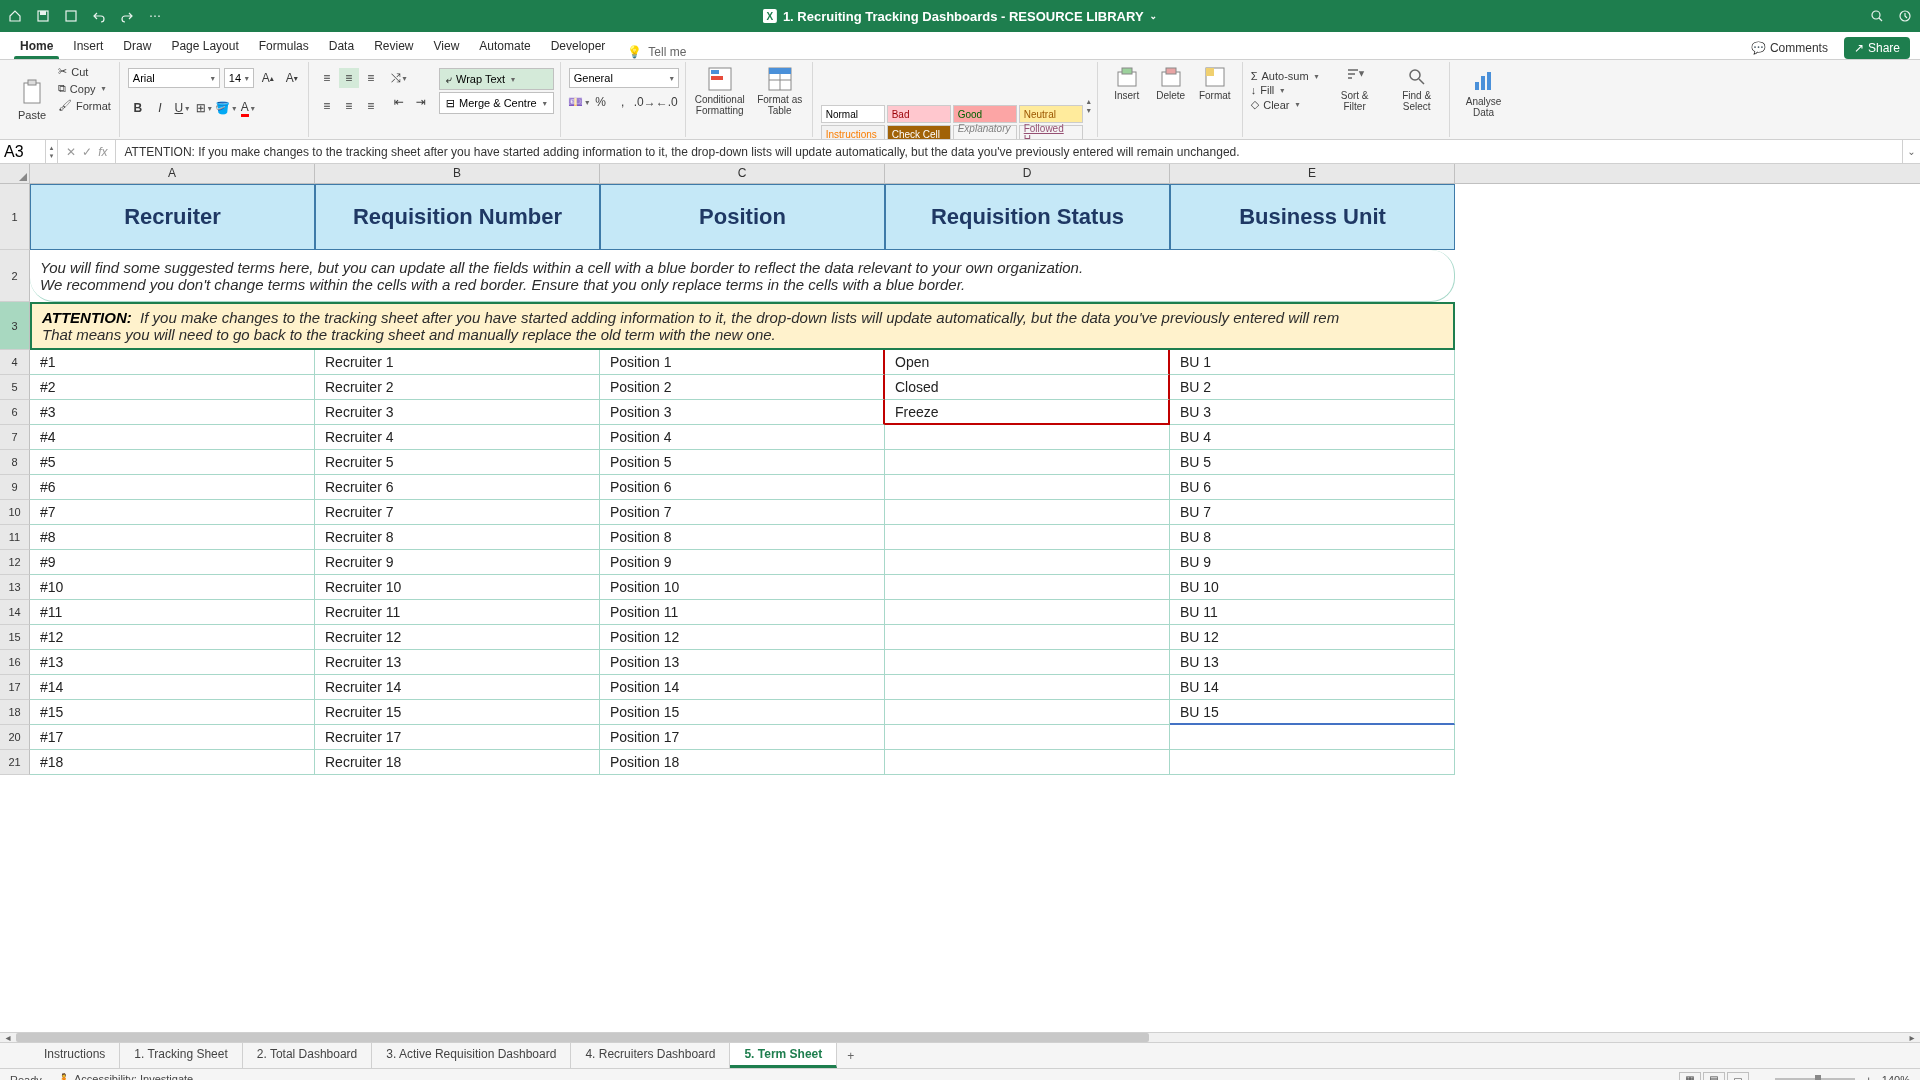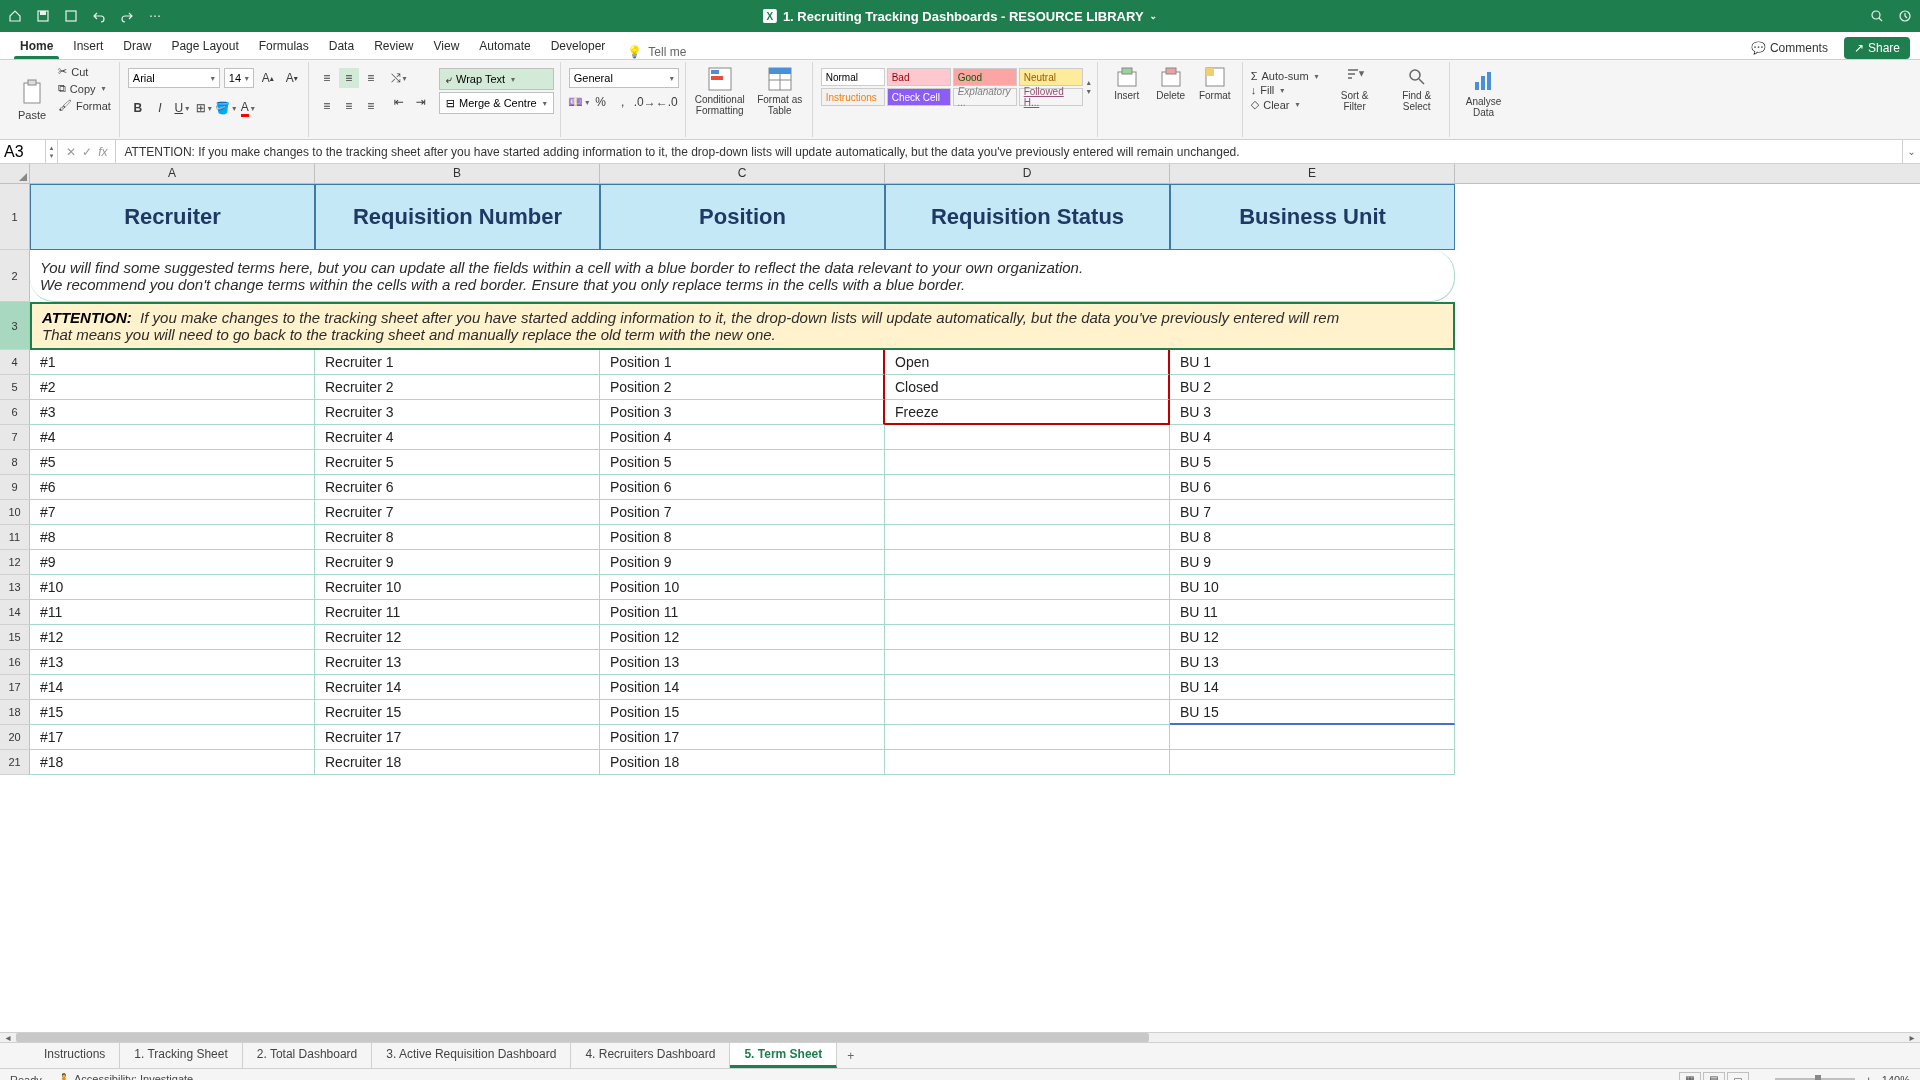--- a/index.html
+++ b/index.html
@@ -44,28 +44,28 @@
 .wrap-merge { display: flex; flex-direction: column; gap: 2px; }
 .wm-btn { border: 1px solid #c0c0c0; background: #fff; height: 22px; font-size: 11px; padding: 0 6px; display: flex; align-items: center; gap: 4px; }
 
 .number-top { display: flex; flex-direction: column; gap: 4px; }
 .number-select { border: 1px solid #c0c0c0; background: #fff; height: 20px; width: 110px; font-size: 11px; padding: 0 4px; display: flex; align-items: center; justify-content: space-between; }
 .number-btns { display: flex; gap: 2px; }
 
 .cond-fmt { display: flex; gap: 8px; }
 .cfb { display: flex; flex-direction: column; align-items: center; width: 52px; font-size: 10px; text-align: center; color: #3c3c3c; gap: 2px; }
 
-.cell-styles { display: grid; grid-template-columns: repeat(4, 64px); gap: 2px; font-size: 10px; margin-right: 4px; }
+.cell-styles { display: grid; grid-template-columns: repeat(4, 64px); gap: 2px; font-size: 10px; margin-right: 4px; margin-top: 37px; }
 .cs { height: 18px; display: flex; align-items: center; padding: 0 4px; border: 1px solid #ccc; }
 .cs-normal { background: #fff; }
 .cs-bad { background: #ffc7ce; color: #9c0006; }
 .cs-good { background: #fca5a5; color: #006100; }
 .cs-neutral { background: #ffeb9c; color: #9c5700; }
 .cs-calc { background: #f2f2f2; color: #fa7d00; }
-.cs-check { background: #8b5cf6; color: #fff; }
+.cs-check { background: #a16207; color: #fff; }
 .cs-expl { color: #7f7f7f; font-style: italic; }
 .cs-follow { color: #954f72; text-decoration: underline; }
 
 .cells-grp { display: flex; gap: 2px; }
 .cells-btn { display: flex; flex-direction: column; align-items: center; width: 42px; gap: 2px; font-size: 10px; color: #3c3c3c; }
 .edit-grp { display: flex; flex-direction: column; gap: 2px; margin-top: 4px; }
 .edit-item { display: flex; align-items: center; gap: 4px; font-size: 11px; color: #3c3c3c; }
 
 
 .formula-bar { height: 24px; display: flex; align-items: center; border-bottom: 1px solid #d0d0d0; background: #fff; }

